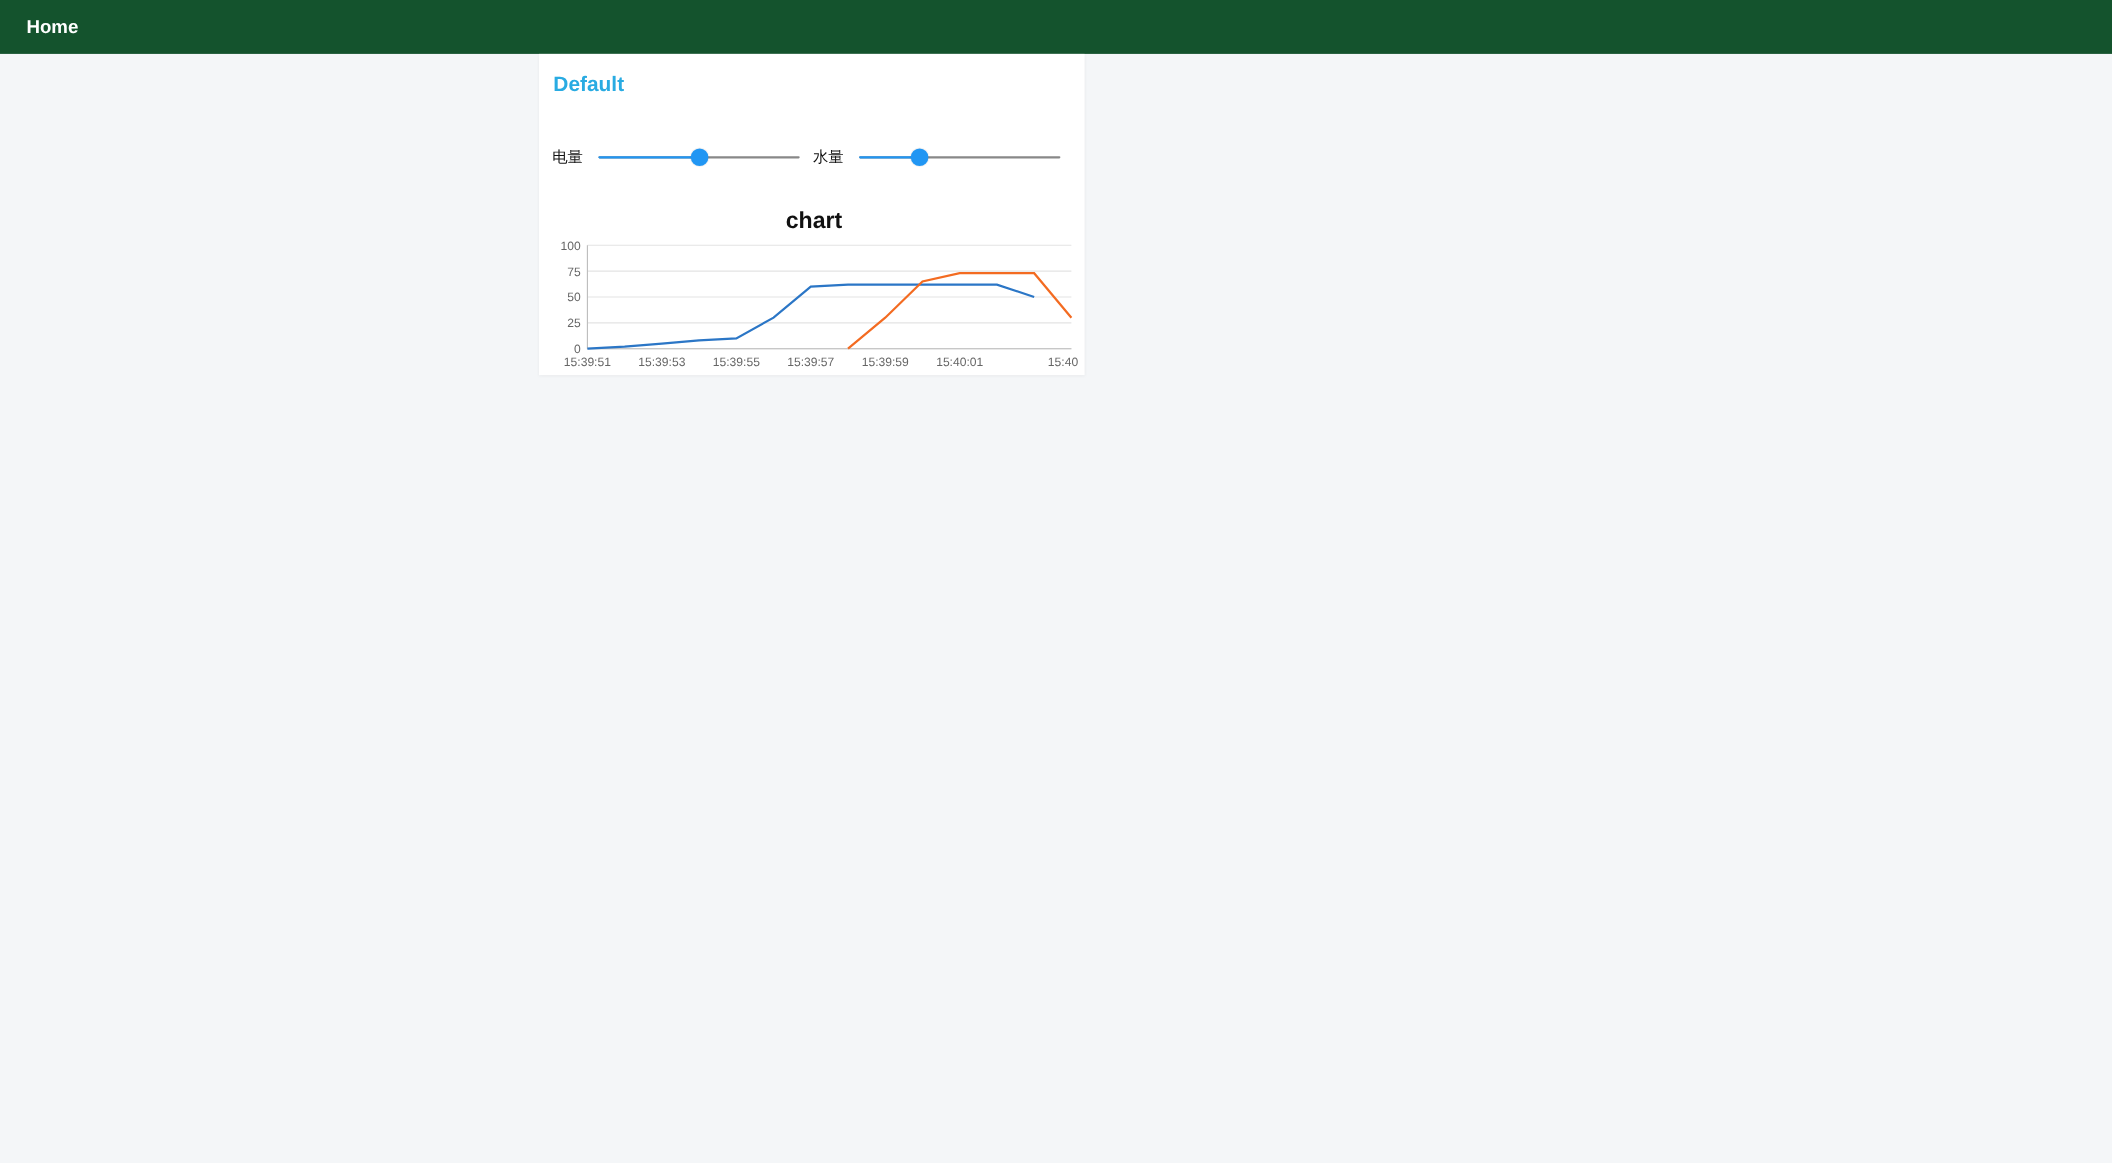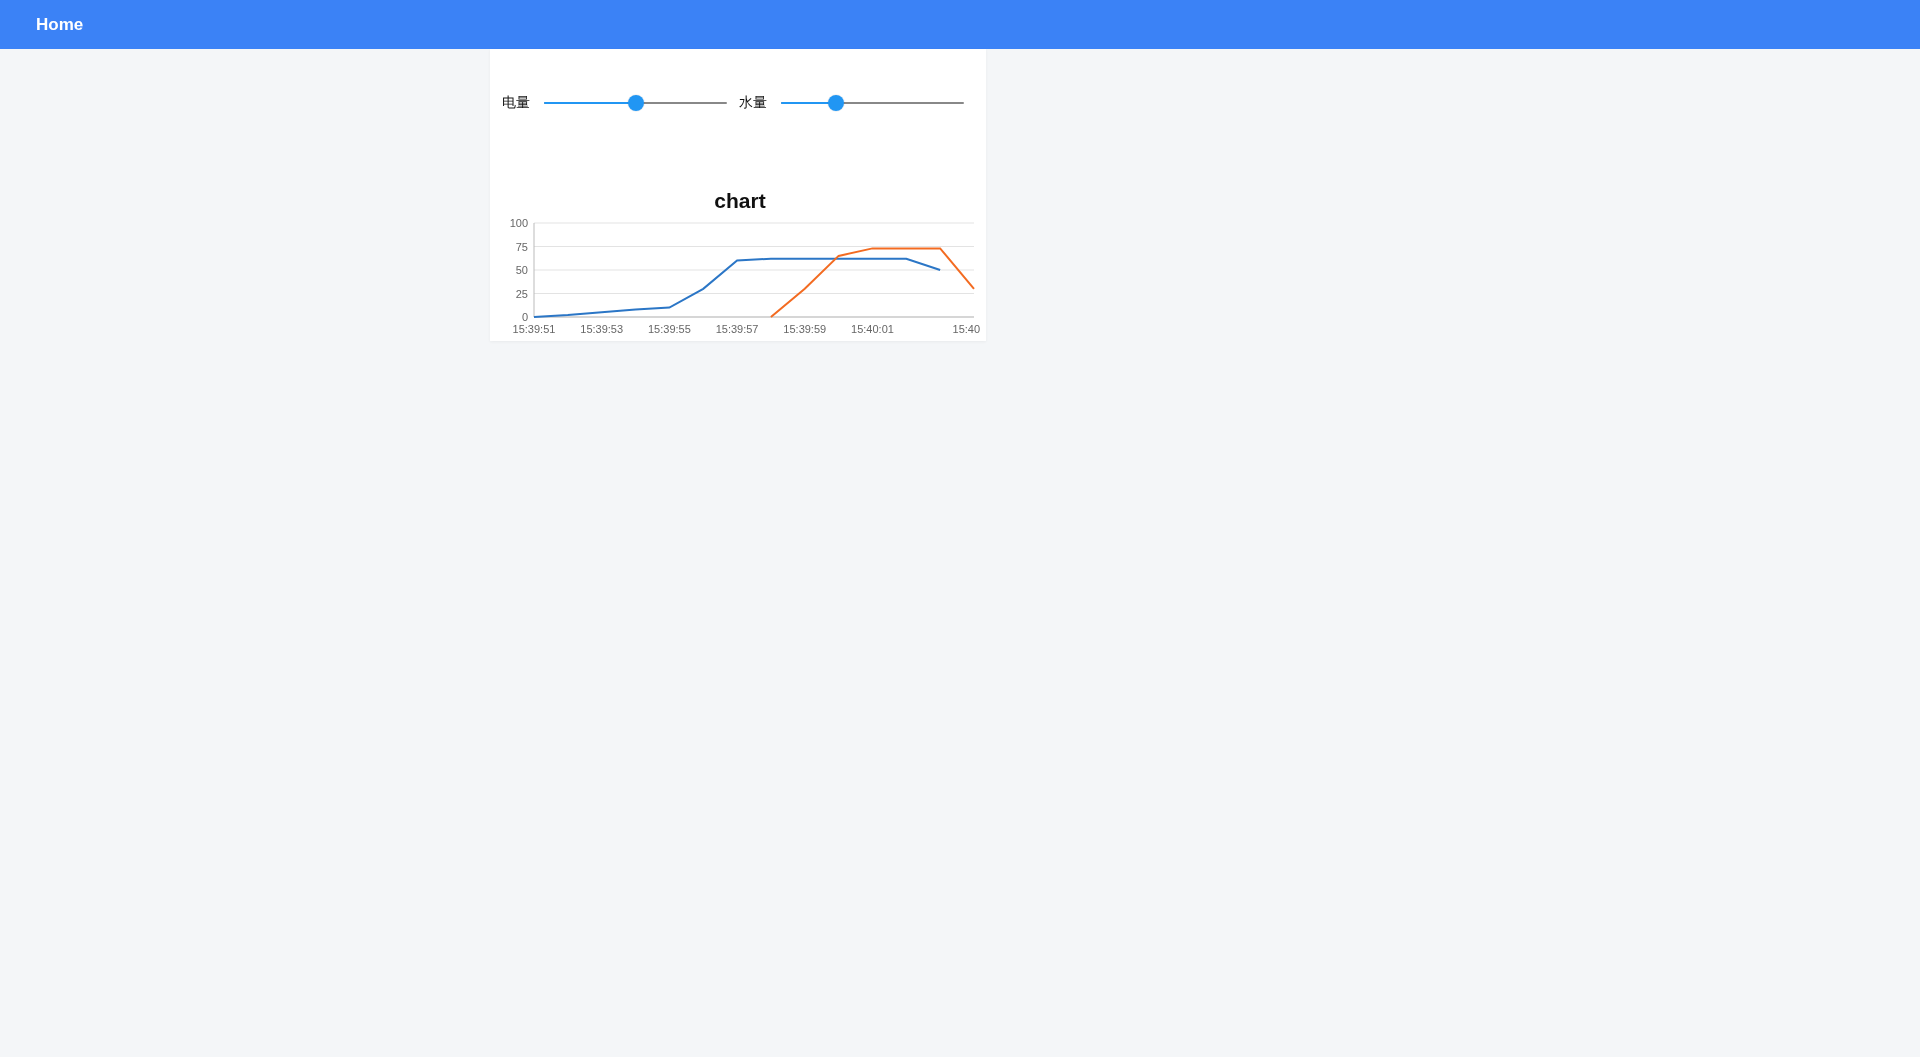--- a/index.html
+++ b/index.html
@@ -9,24 +9,24 @@
     height: 1057px;
     background: #f4f6f8;
     font-family: "Segoe UI", "Helvetica Neue", Arial, sans-serif;
     color: #222;
     overflow: hidden;
   }
 
   
   .topbar {
     height: 49px;
-    background: #3b82f6;
+    background: #14532d;
     display: flex;
     align-items: center;
-    padding: 0 36px;
+    padding: 0 24px;
     box-sizing: border-box;
   }
   .topbar-home {
     color: #fff;
     font-size: 17px;
     font-weight: 600;
   }
 
   
   .card {
@@ -137,20 +137,21 @@
   }
 </style>
 </head>
 <body>
 
 <div class="topbar">
   <span class="topbar-home">Home</span>
 </div>
 
 <div class="card">
+  <div class="card-title">Default</div>
 
   <div class="sliders">
     <div class="slider-group">
       <span class="slider-label">电量</span>
       <div class="slider">
         <div class="track"></div>
         <div class="track-active" style="width: 50%; background: rgb(33, 150, 243);"></div>
         <div class="thumb" style="left: 50%; background: rgb(33, 150, 243);"></div>
       </div>
     </div>

